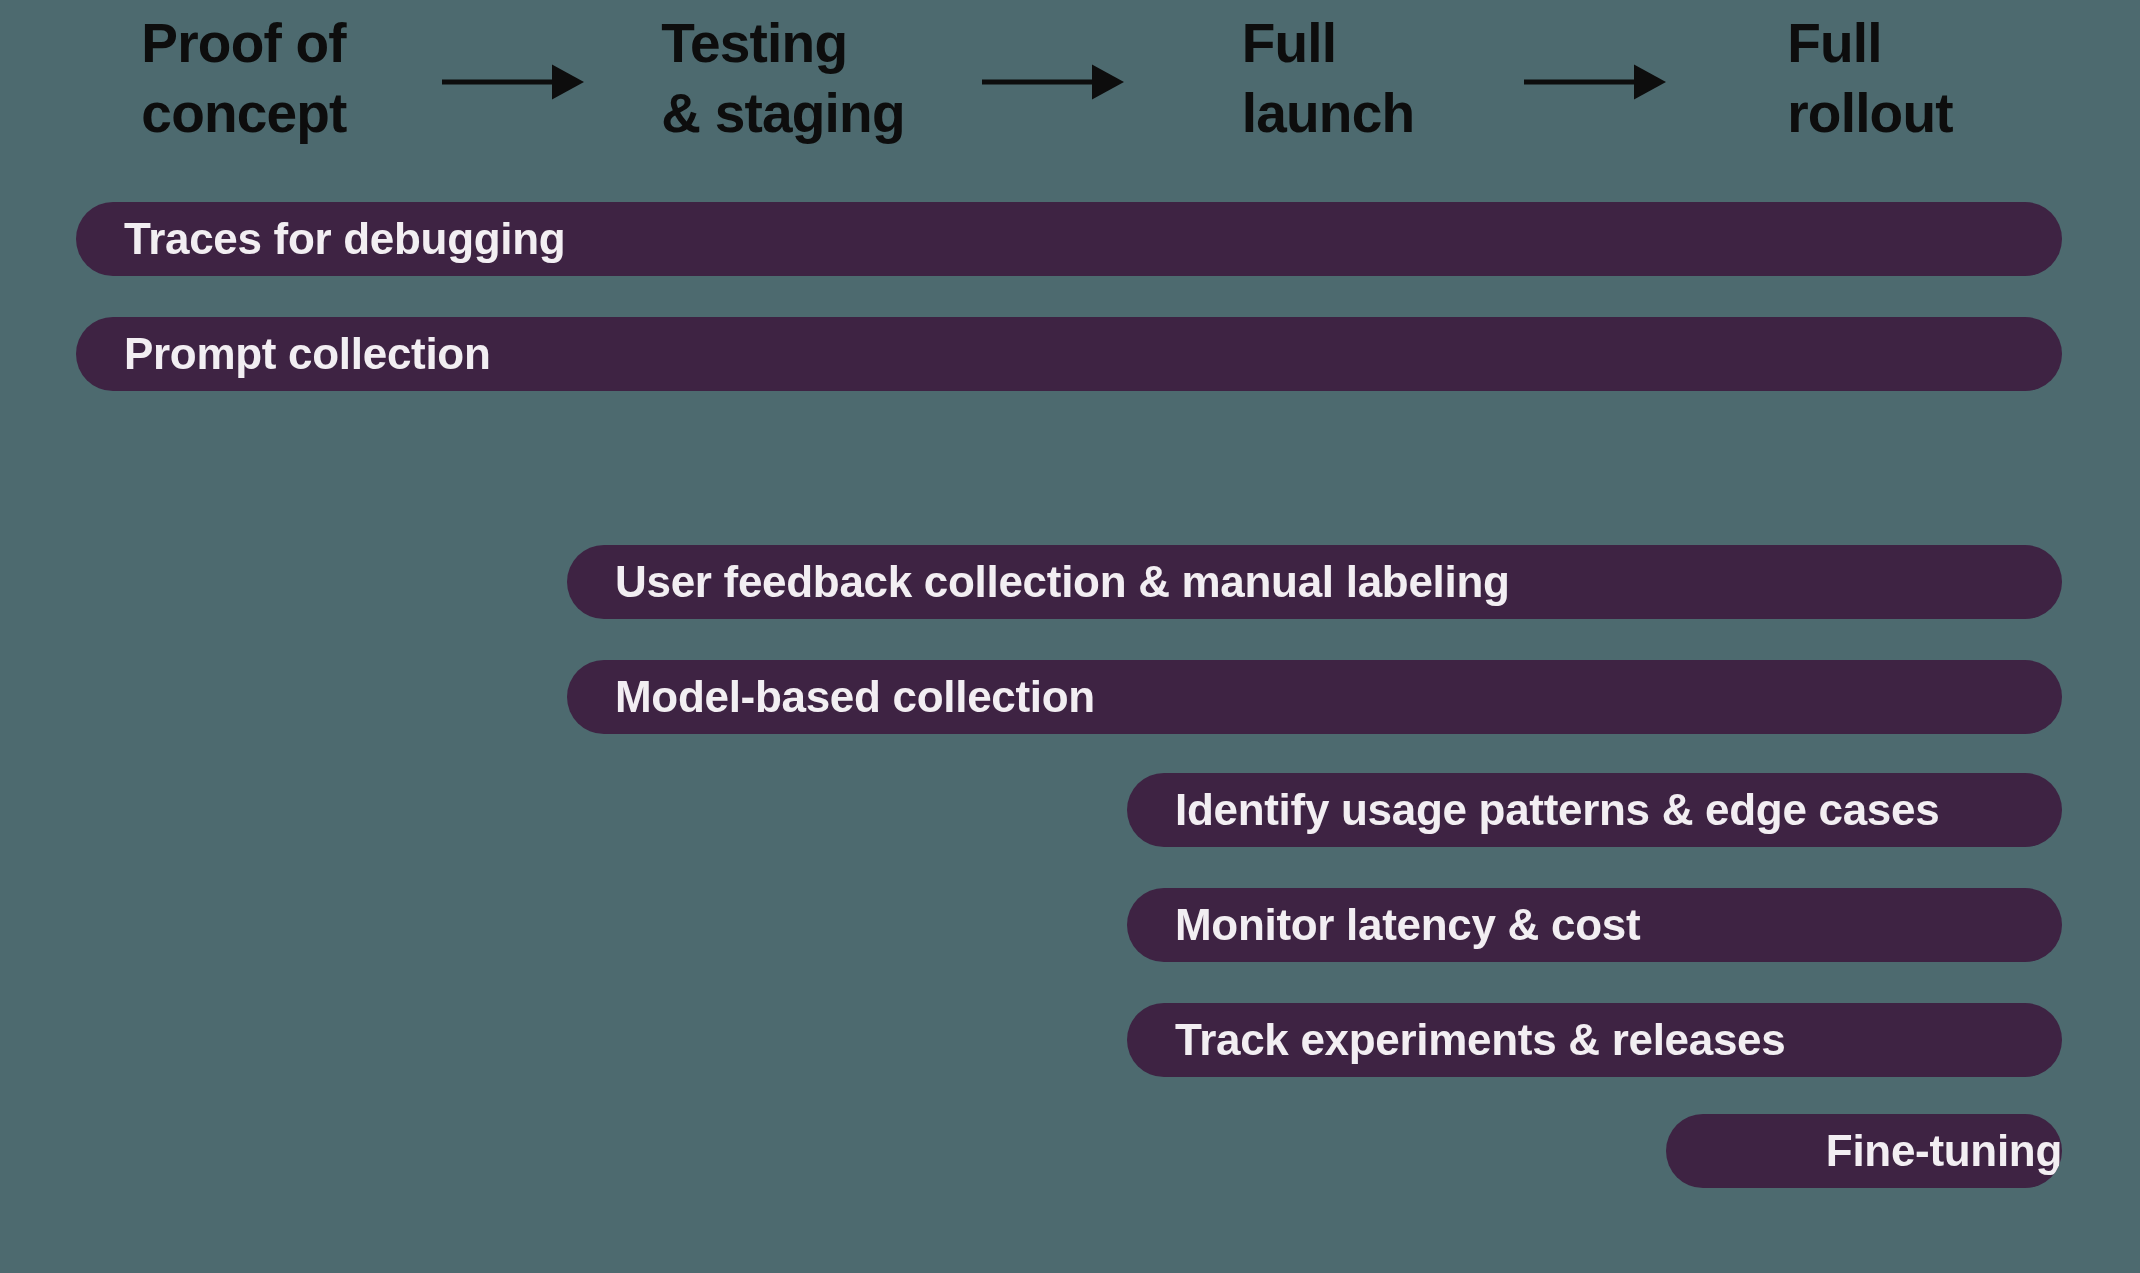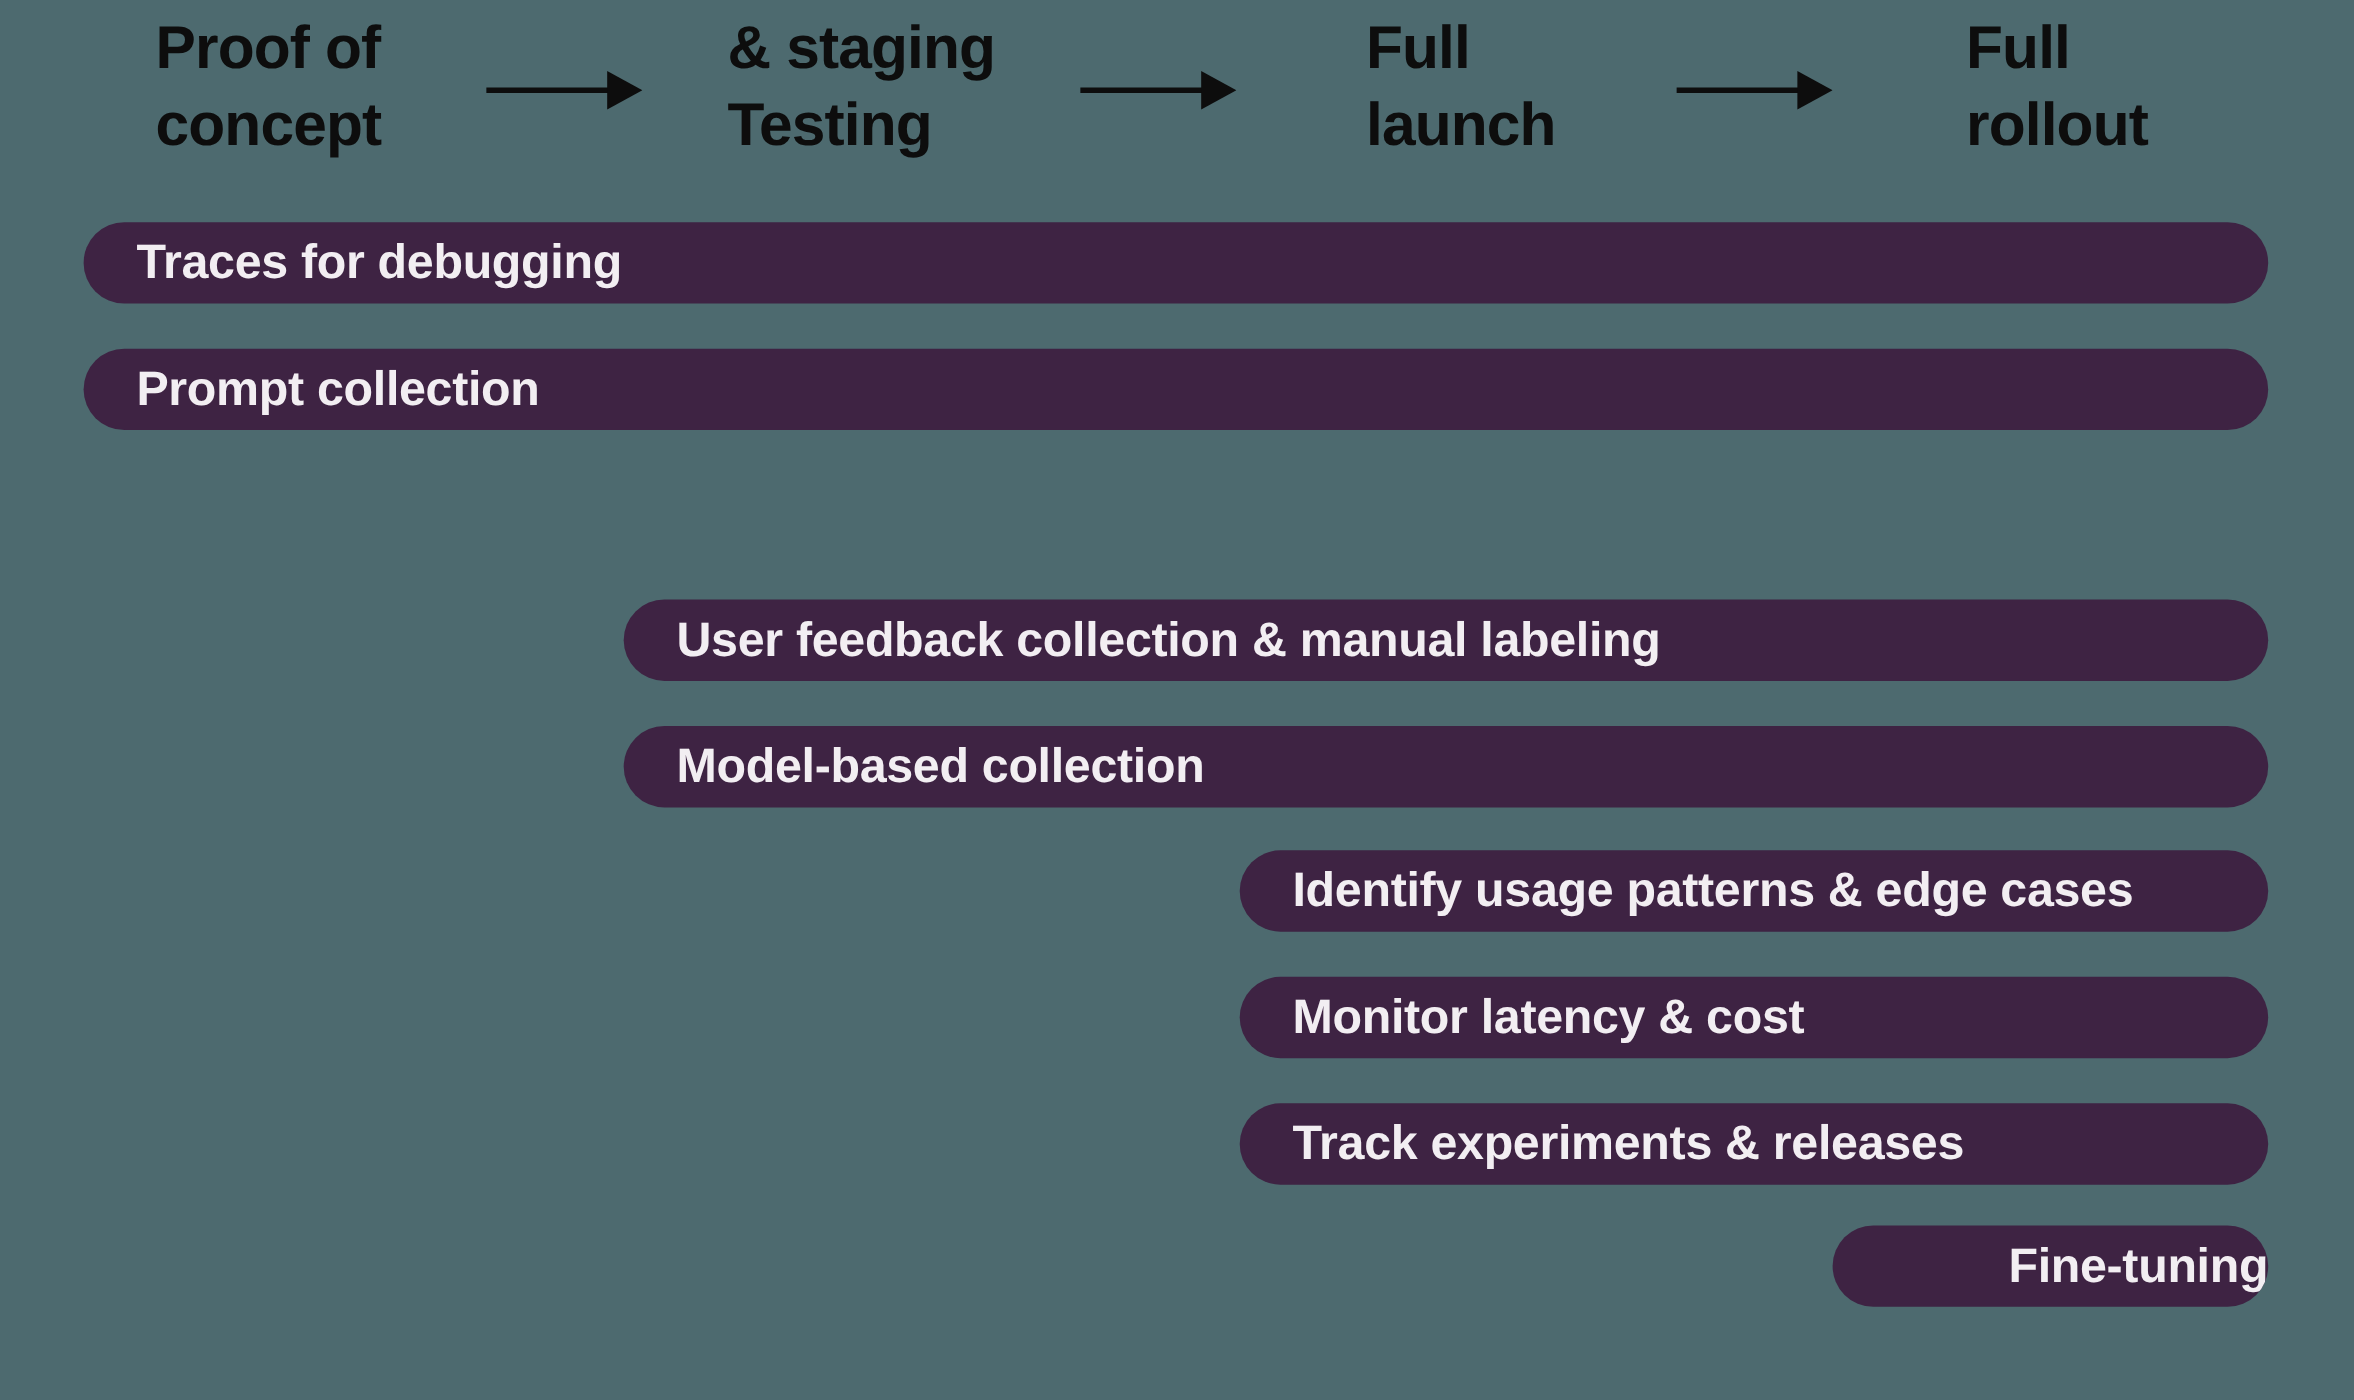--- a/index.html
+++ b/index.html
@@ -79,22 +79,22 @@
     <div>Proof of</div>
     <div>concept</div>
   </div>
 
   <svg class="arrow a1" viewBox="0 0 142 36" aria-hidden="true">
     <line x1="0" y1="18" x2="113" y2="18"></line>
     <polygon points="110,0.5 142,18 110,35.5"></polygon>
   </svg>
 
   <div class="stage c2">
+    <div>Testing</div>
     <div>&amp; staging</div>
-    <div>Testing</div>
   </div>
 
   <svg class="arrow a2" viewBox="0 0 142 36" aria-hidden="true">
     <line x1="0" y1="18" x2="113" y2="18"></line>
     <polygon points="110,0.5 142,18 110,35.5"></polygon>
   </svg>
 
   <div class="stage c3">
     <div>Full</div>
     <div>launch</div>

